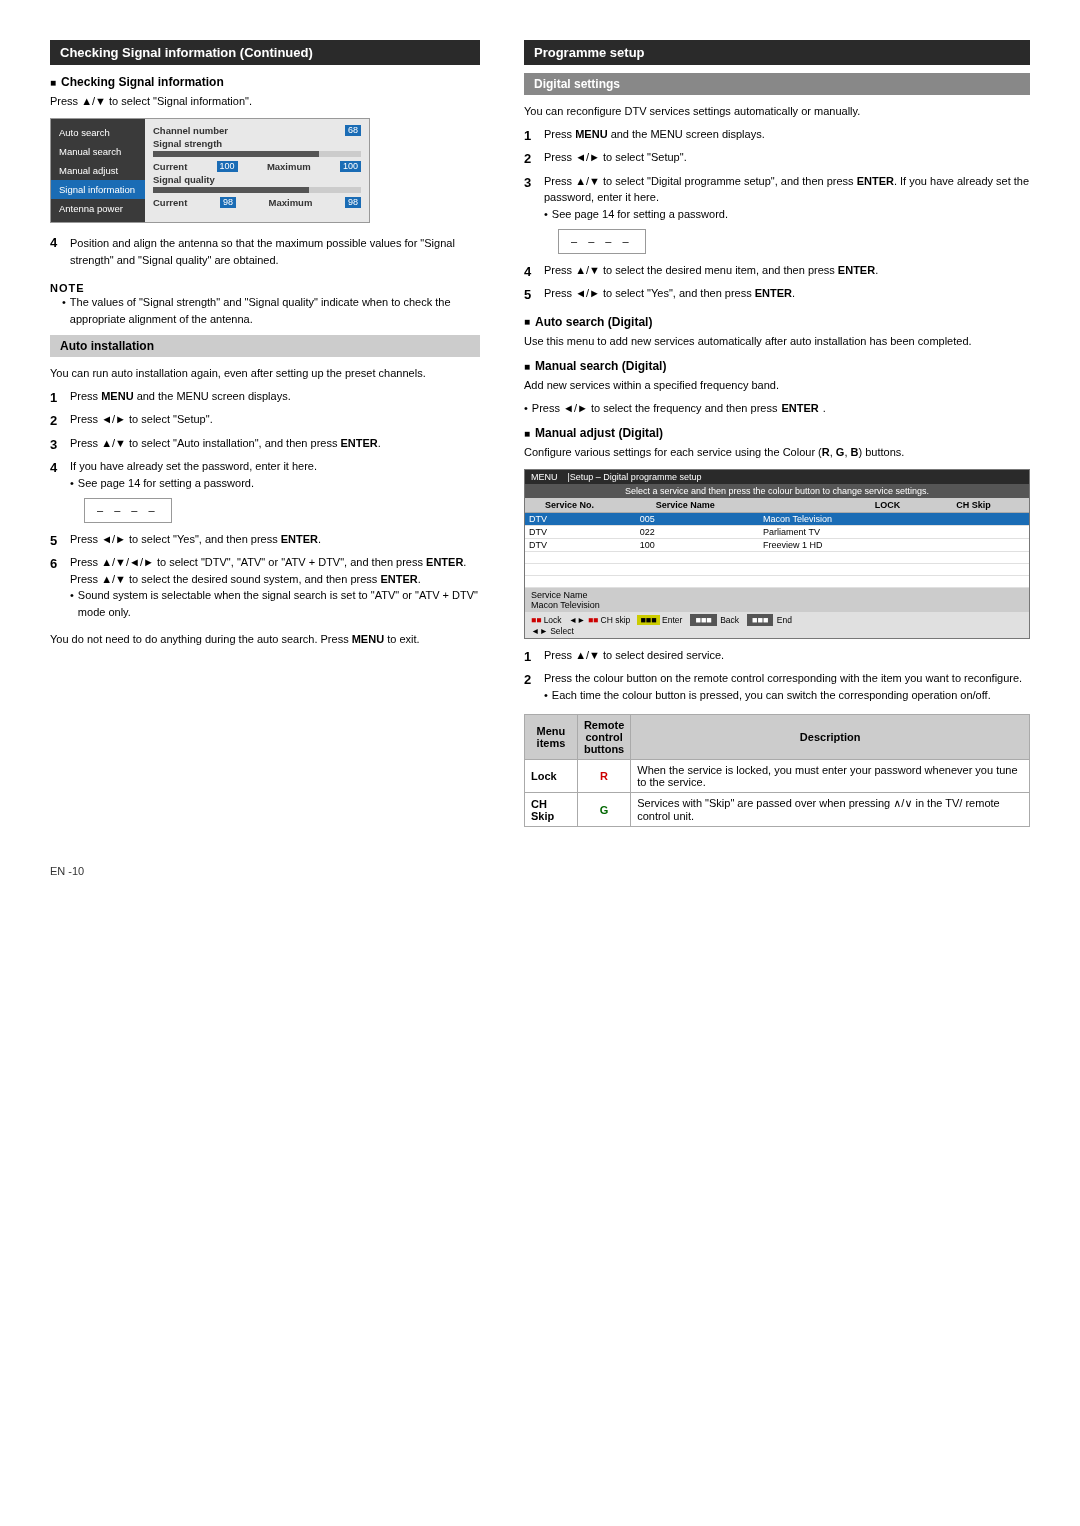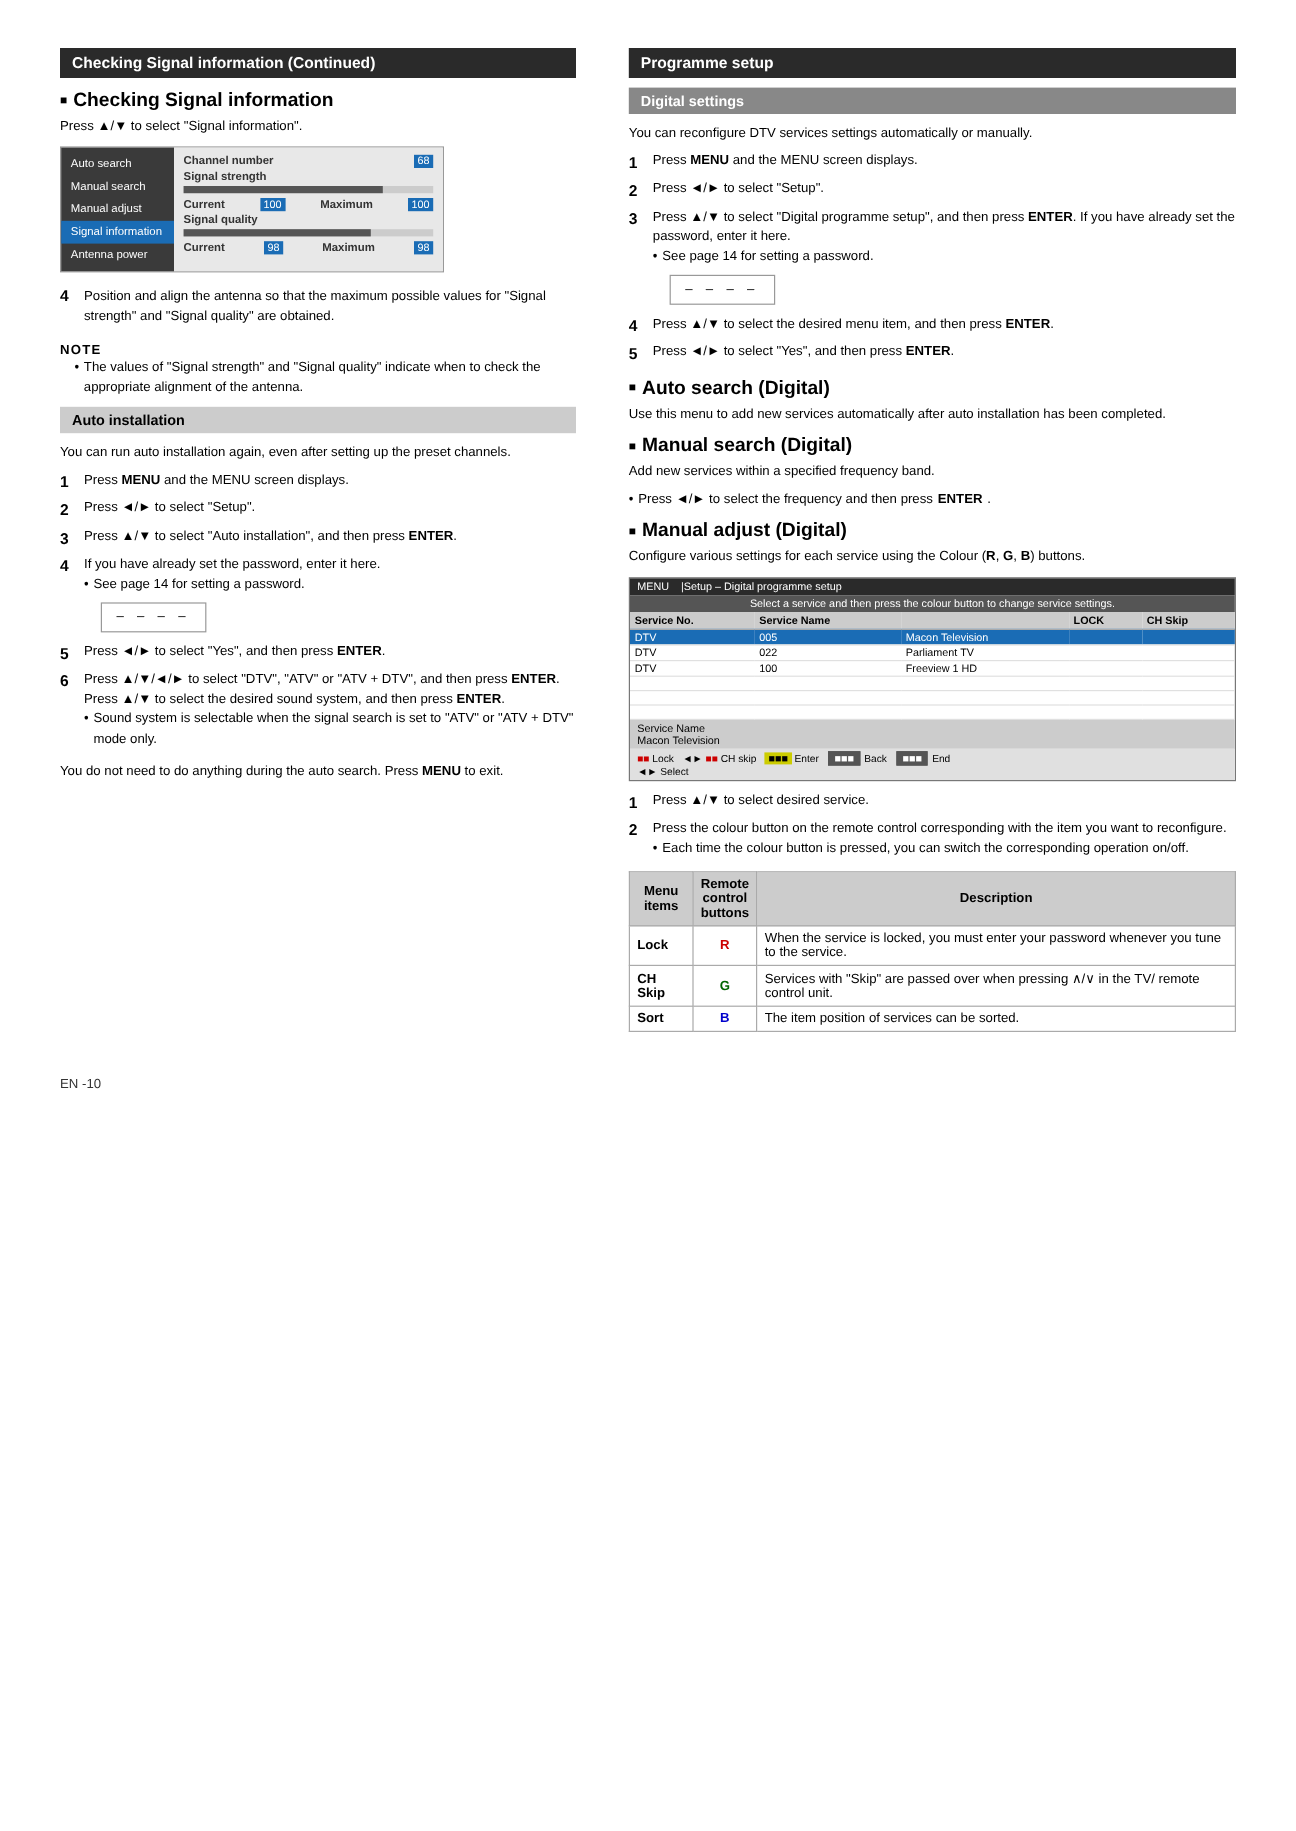--- a/index.html
+++ b/index.html
@@ -44,21 +44,21 @@
       background: #ccc;
       color: #000;
       font-size: 12px;
       font-weight: bold;
       padding: 4px 10px;
       margin-bottom: 8px;
     }
     
     .sub-section-title {
       font-weight: bold;
-      font-size: 16px;
+      font-size: 12px;
       margin: 10px 0 4px 0;
       display: flex;
       align-items: center;
       gap: 5px;
       text-align: center;
     }
     .sub-section-title::before {
       content: '■';
       font-size: 10px;
     }
@@ -194,21 +194,21 @@
       font-size: 9px;
       text-align: center;
     }
     .digital-screen-table {
       width: 100%;
       border-collapse: collapse;
       font-size: 9px;
     }
     .digital-screen-table th {
       background: #ccc;
-      padding: 2px 4px;
+      padding: 2px 20px;
       text-align: left;
       font-weight: bold;
       border-bottom: 1px solid #aaa;
     }
     .digital-screen-table td {
       padding: 1px 4px;
       border-bottom: 1px solid #e0e0e0;
     }
     .digital-screen-table tr.highlighted td {
       background: #1a6cb5;
@@ -506,25 +506,20 @@
         <tr>
           <td class="bold-cell">Lock</td>
           <td class="bold-cell btn-red" style="text-align:center;">R</td>
           <td>When the service is locked, you must enter your password whenever you tune to the service.</td>
         </tr>
         <tr>
           <td class="bold-cell">CH Skip</td>
           <td class="bold-cell" style="text-align:center;color:#060;">G</td>
           <td>Services with "Skip" are passed over when pressing ∧/∨ in the TV/ remote control unit.</td>
         </tr>
-        <tr>
-          <td class="bold-cell">Sort</td>
-          <td class="bold-cell" style="text-align:center;color:#00c;">B</td>
-          <td>The item position of services can be sorted.</td>
-        </tr>
       </tbody>
     </table>
 
   </div>
 </div>
 
 <div class="footer-page">
   <span>EN -10</span>
 </div>
 

